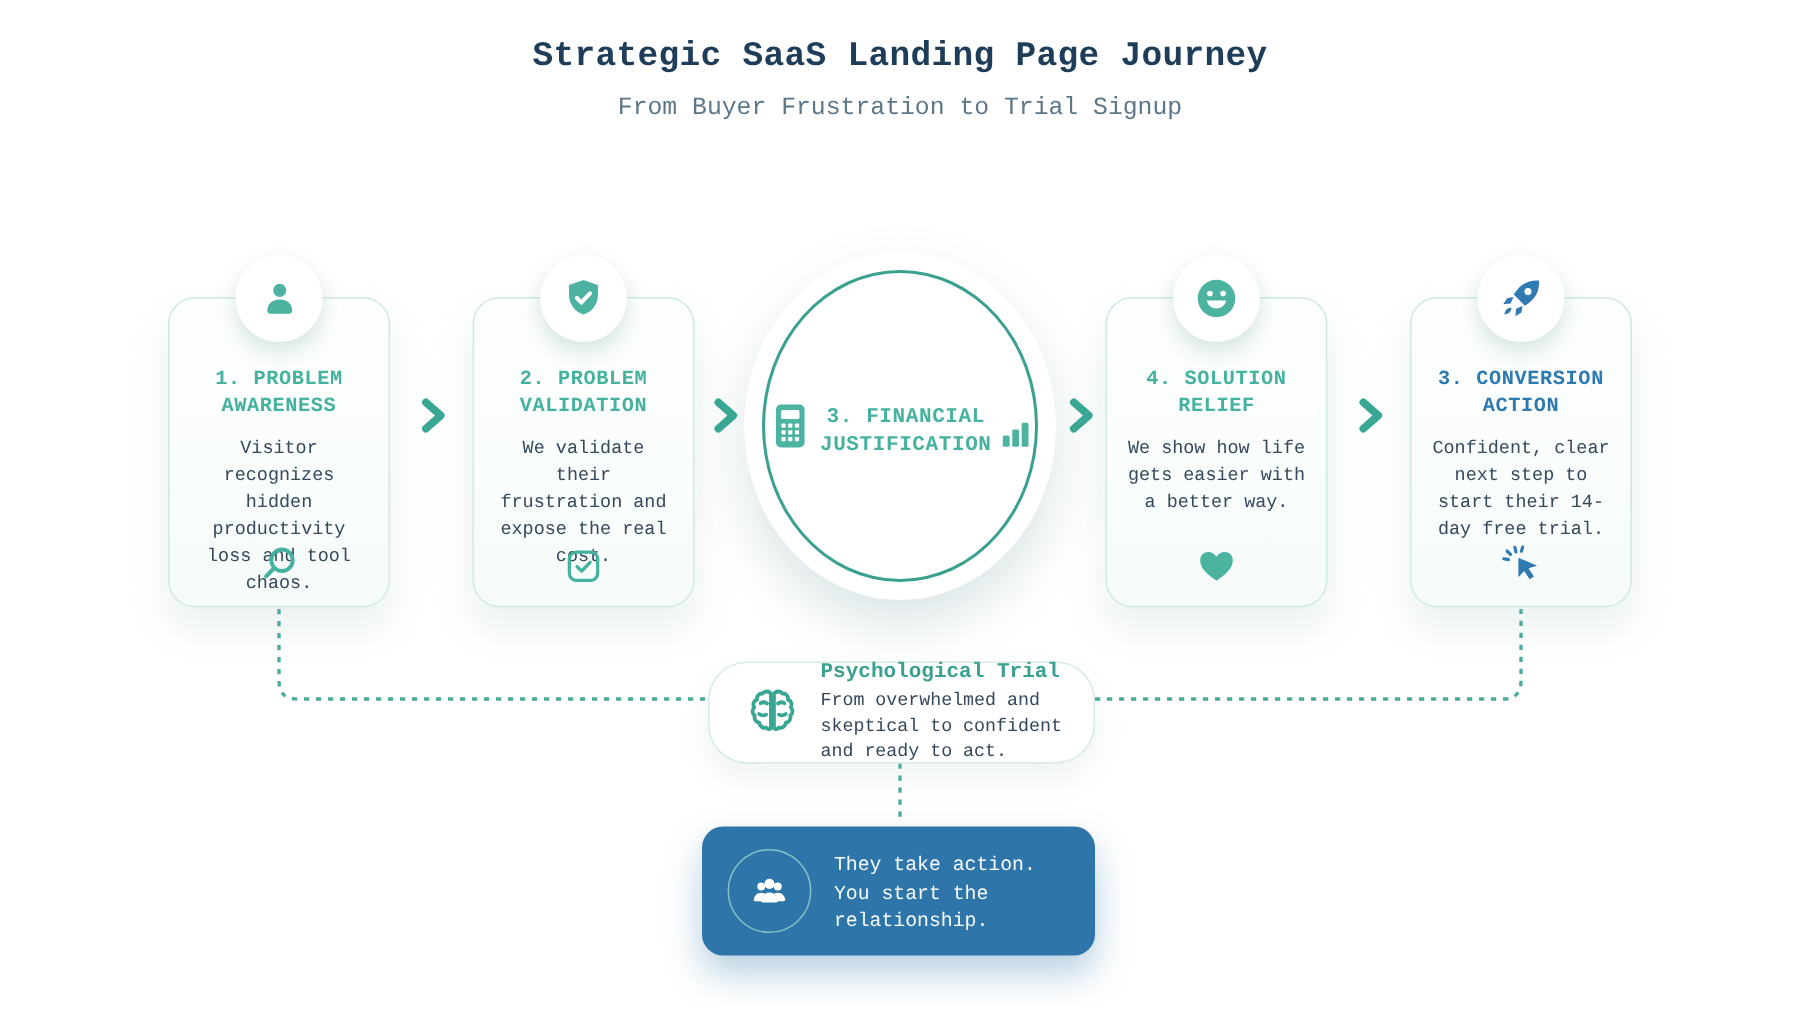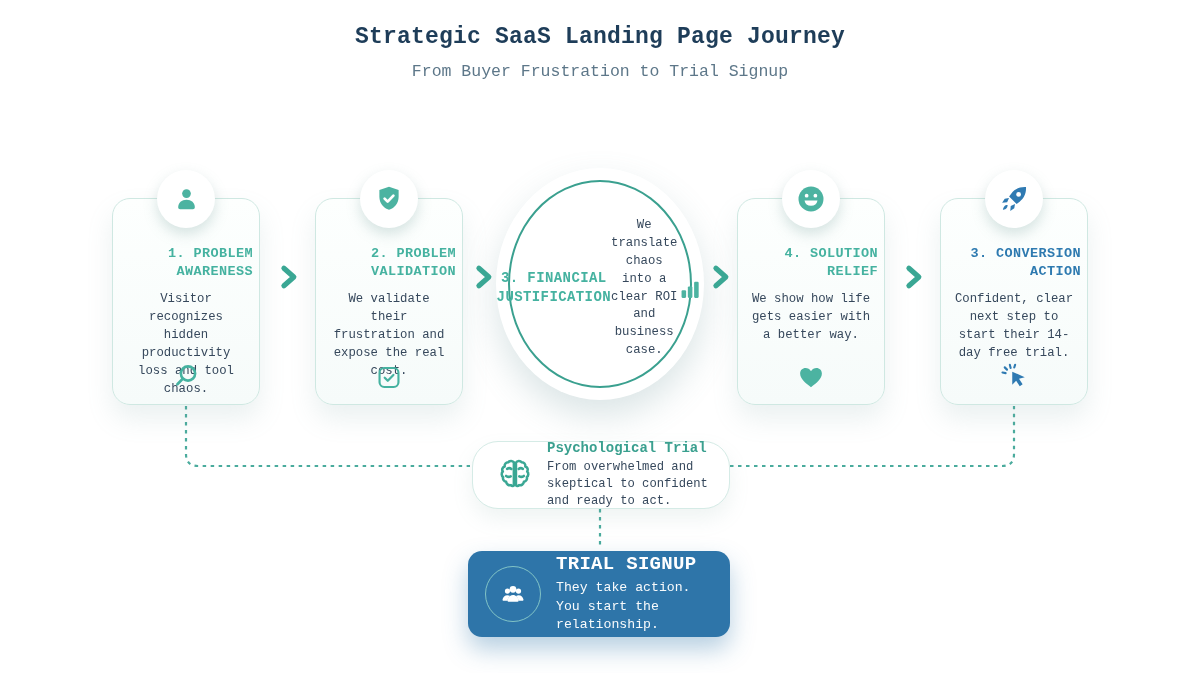--- a/index.html
+++ b/index.html
@@ -38,21 +38,21 @@
     display:flex;flex-direction:column;align-items:center;
   }
   .badge{
     position:absolute;top:-29px;left:50%;transform:translateX(-50%);
     width:58px;height:58px;border-radius:50%;background:#fff;
     box-shadow:0 6px 14px rgba(110,155,150,.28);
     display:flex;align-items:center;justify-content:center;
   }
   .step-title{
     margin:46px 6px 0;font-size:13.5px;font-weight:bold;letter-spacing:.4px;
-    line-height:1.35;text-align:right;
+    line-height:1.35;text-align:center;
   }
   .accent-teal{color:var(--teal);}
   .accent-blue{color:var(--blue);}
   .step-body{
     margin:10px 0 6px;padding:0 12px;font-size:12.3px;line-height:1.45;
     color:var(--body);text-align:center;
   }
   .foot-icon{position:absolute;bottom:13px;left:50%;transform:translateX(-50%);display:flex;}
 
   
@@ -161,21 +161,20 @@
             <rect x="14.2" y="10.8" width="2" height="2" rx=".4"></rect>
           <rect x="7.8" y="14" width="2" height="2" rx=".4"></rect>
             <rect x="11" y="14" width="2" height="2" rx=".4"></rect>
             <rect x="14.2" y="14" width="2" height="2" rx=".4"></rect>
           <rect x="7.8" y="17.2" width="2" height="2" rx=".4"></rect>
             <rect x="11" y="17.2" width="2" height="2" rx=".4"></rect>
             <rect x="14.2" y="17.2" width="2" height="2" rx=".4"></rect>
         </g>
       </svg>
       <h3 class="circle-title accent-teal">3. FINANCIAL JUSTIFICATION</h3>
-      <p class="circle-body">We translate chaos into a clear ROI and business case.</p>
       <div class="circle-foot">
         <svg viewBox="0 0 24 24" width="26" height="26">
           <g class="fill-teal">
             <rect x="4.2" y="13.2" width="4.2" height="7" rx="1"></rect>
             <rect x="10" y="9.6" width="4.2" height="10.6" rx="1"></rect>
             <rect x="15.8" y="5.4" width="4.2" height="14.8" rx="1"></rect>
           </g>
         </svg>
       </div>
     </div>
@@ -274,18 +273,17 @@
           <circle cx="7.6" cy="9.6" r="2.1"></circle>
           <circle cx="16.4" cy="9.6" r="2.1"></circle>
           <circle cx="12" cy="8.2" r="2.7"></circle>
           <path d="M3.6 16.6c.3-2.2 1.9-3.7 3.9-3.7.8 0 1.5.2 2.1.6-1.1 1-1.8 2.3-2 3.9H4.4c-.5 0-.8-.4-.8-.8z"></path>
           <path d="M20.4 16.6c-.3-2.2-1.9-3.7-3.9-3.7-.8 0-1.5.2-2.1.6 1.1 1 1.8 2.3 2 3.9h3.2c.5 0 .8-.4.8-.8z"></path>
           <path d="M7.5 17.2c.3-2.6 2.2-4.4 4.5-4.4s4.2 1.8 4.5 4.4c.1.5-.3.9-.8.9H8.3c-.5 0-.9-.4-.8-.9z"></path>
         </g>
       </svg>
     </div>
     <div>
-      <p class="trial-title">TRIAL SIGNUP</p>
       <p class="trial-body">They take action. You start the relationship.</p>
     </div>
   </div>
 
 </div>
 
 </body></html>

